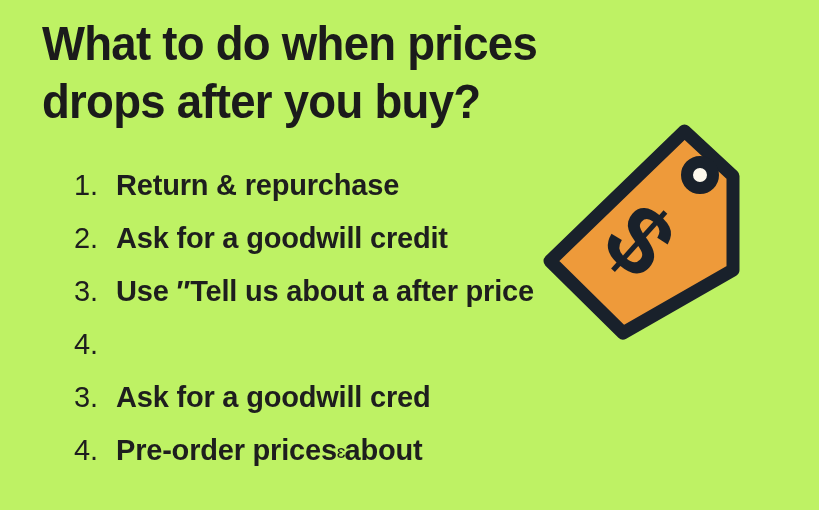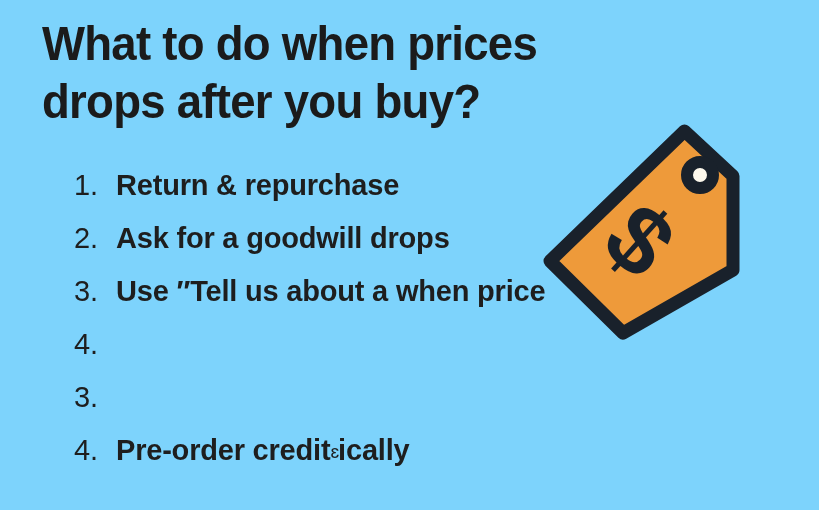--- a/index.html
+++ b/index.html
@@ -7,21 +7,21 @@
     padding: 0;
   }
   body {
     font-family: "Liberation Sans", sans-serif;
   }
   #slide {
     position: relative;
     width: 819px;
     height: 510px;
     overflow: hidden;
-    background: #7dd3fc;
+    background: #bef264;
   }
 
   
   #heading {
     position: absolute;
     left: 42px;
     top: 14px;
     width: 640px;
     font-family: "Liberation Sans", sans-serif;
     font-weight: 700;
@@ -90,41 +90,42 @@
 
   <div id="list">
 
     <div class="row">
       <span class="num">1.</span>
       <span class="txt">Return &amp; repurchase</span>
     </div>
 
     <div class="row">
       <span class="num">2.</span>
-      <span class="txt">Ask for a goodwill drops</span>
+      <span class="txt">Ask for a goodwill credit</span>
     </div>
 
     <div class="row">
       <span class="num">3.</span>
-      <span class="txt">Use ″Tell us about a when price</span>
+      <span class="txt">Use ″Tell us about a after price</span>
     </div>
 
     <div class="row">
       <span class="num">4.</span>
     </div>
 
     <div class="row">
       <span class="num">3.</span>
+      <span class="txt">Ask for a goodwill cred</span>
     </div>
 
     <div class="row">
       <span class="num">4.</span>
-      <span class="txt">Pre-order credit</span>
+      <span class="txt">Pre-order prices</span>
         <span class="glitch">ɛ</span>
-        <span class="txt">ically</span>
+        <span class="txt">about</span>
     </div>
 
   </div>
 
   <div id="tag-art">
     <svg viewBox="0 0 226 228" xmlns="http://www.w3.org/2000/svg" aria-hidden="true">
       <g transform="rotate(45 118 118)">
         
       </g>
 

